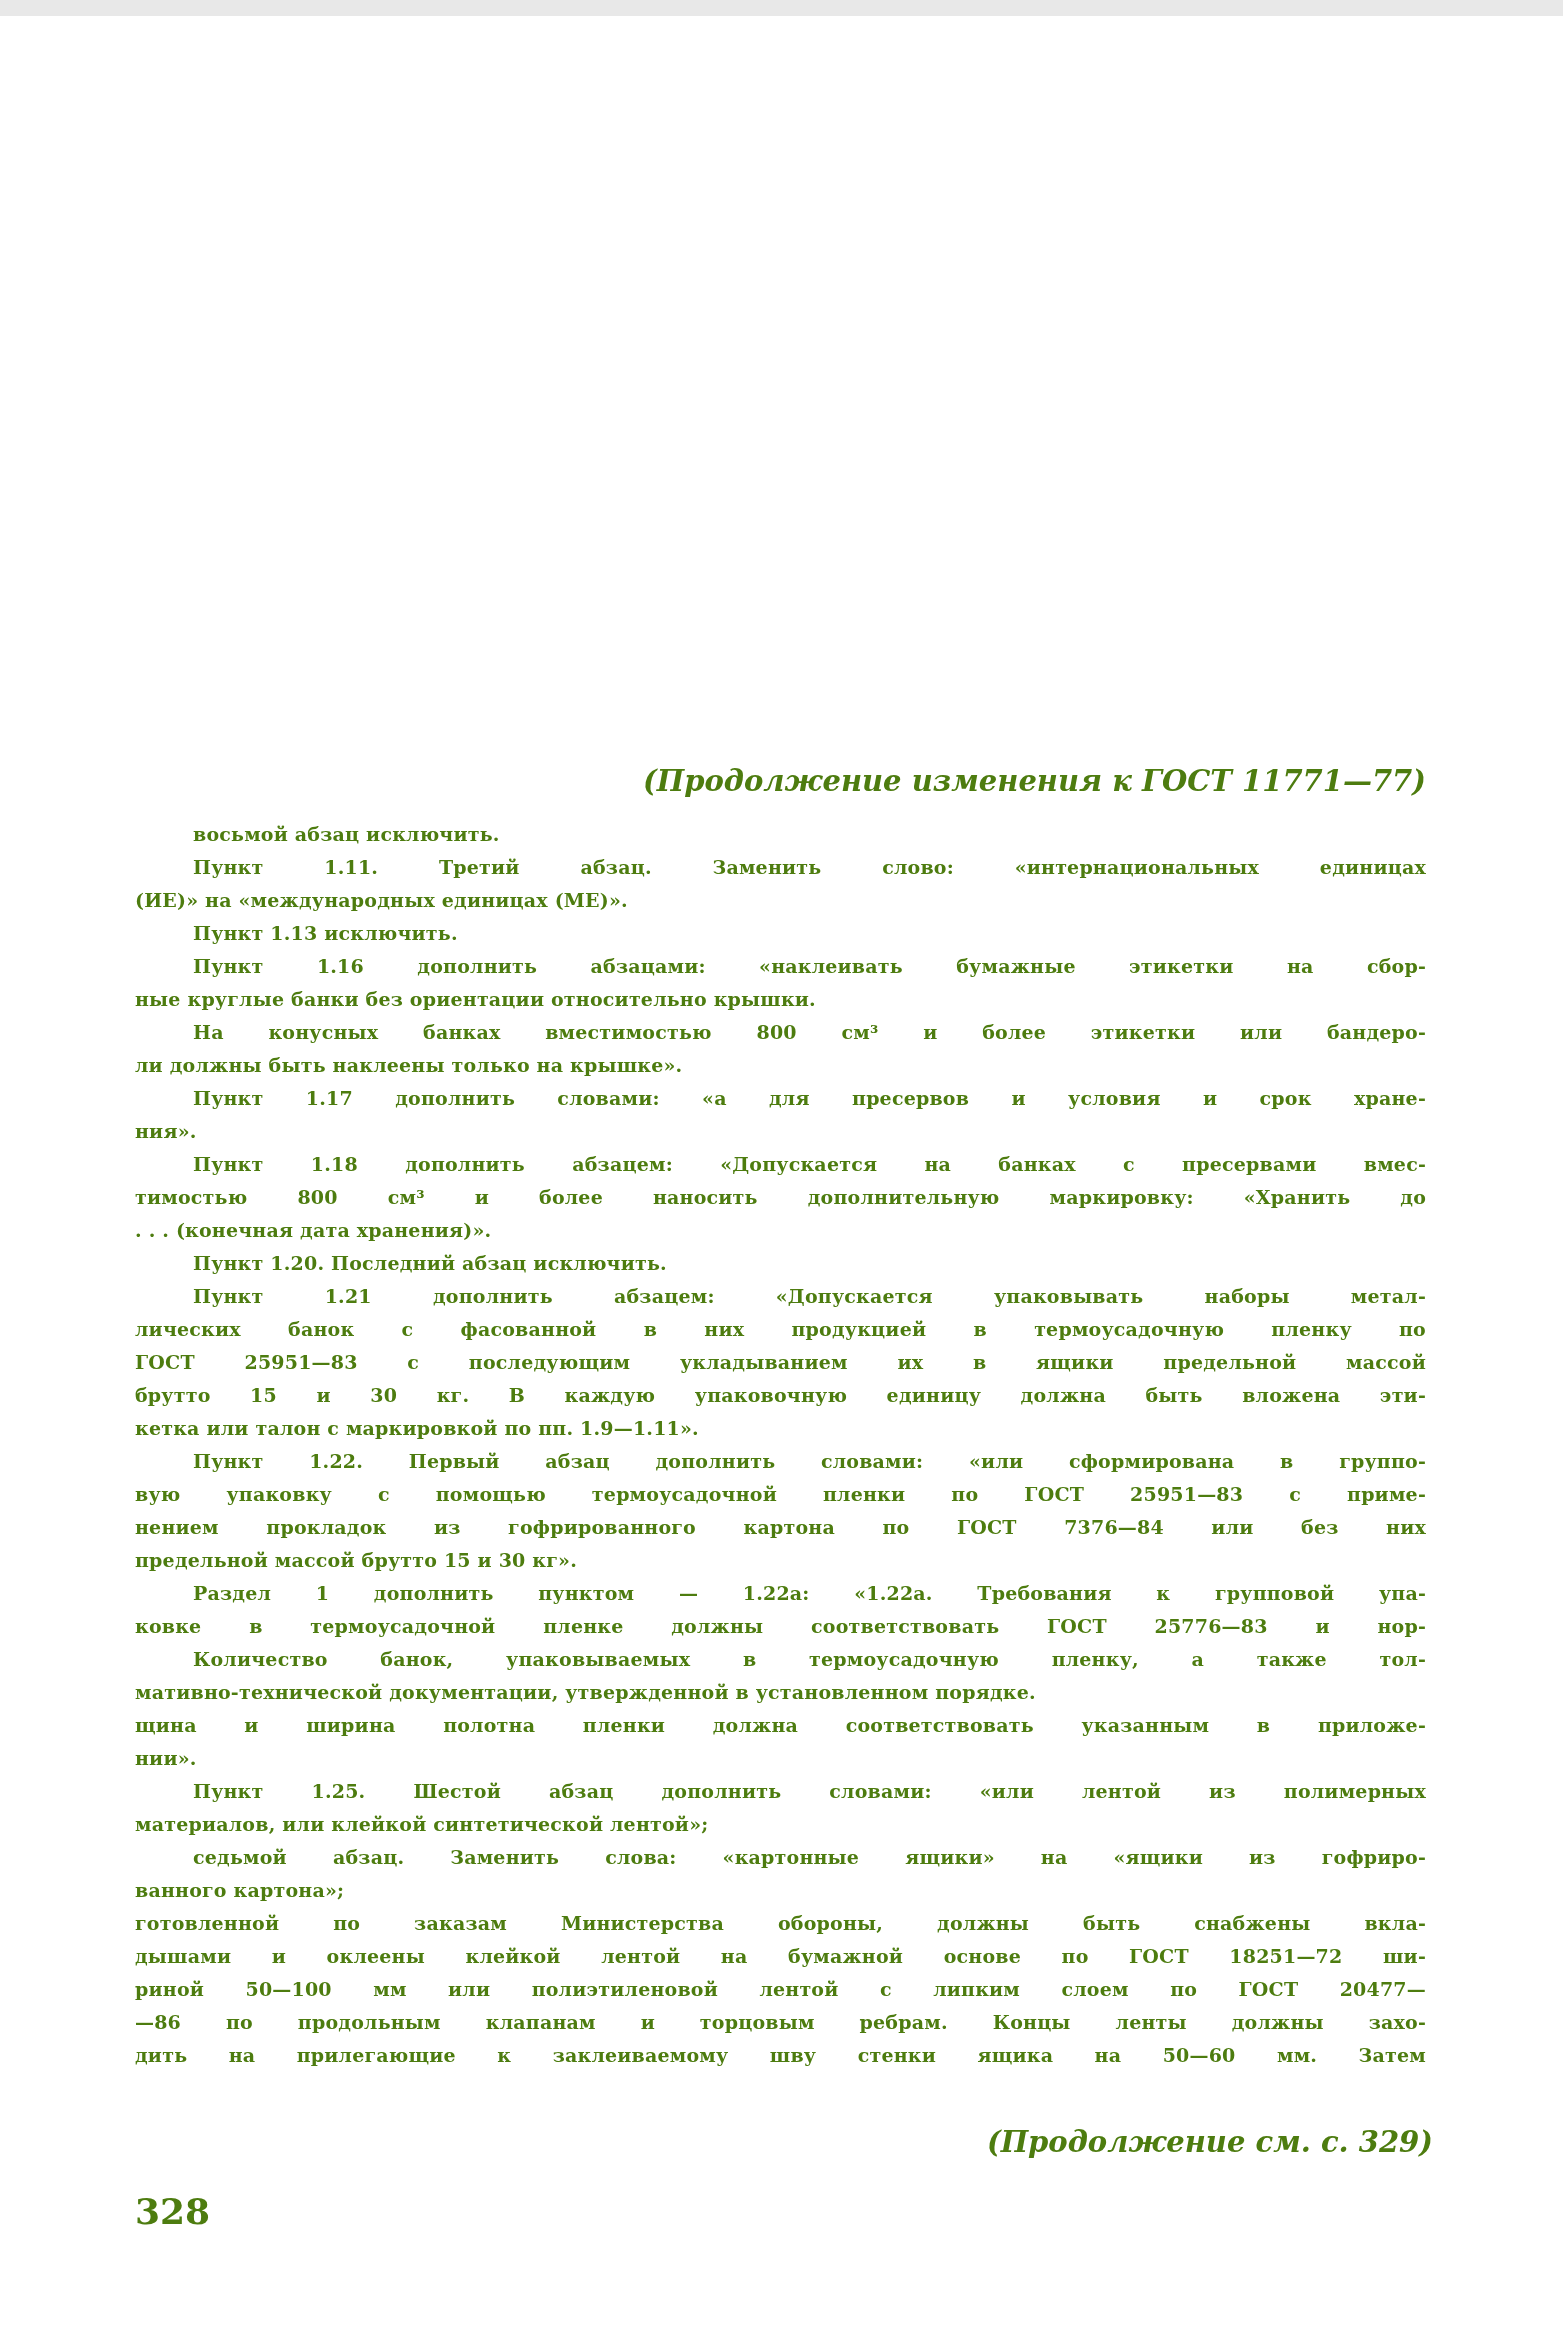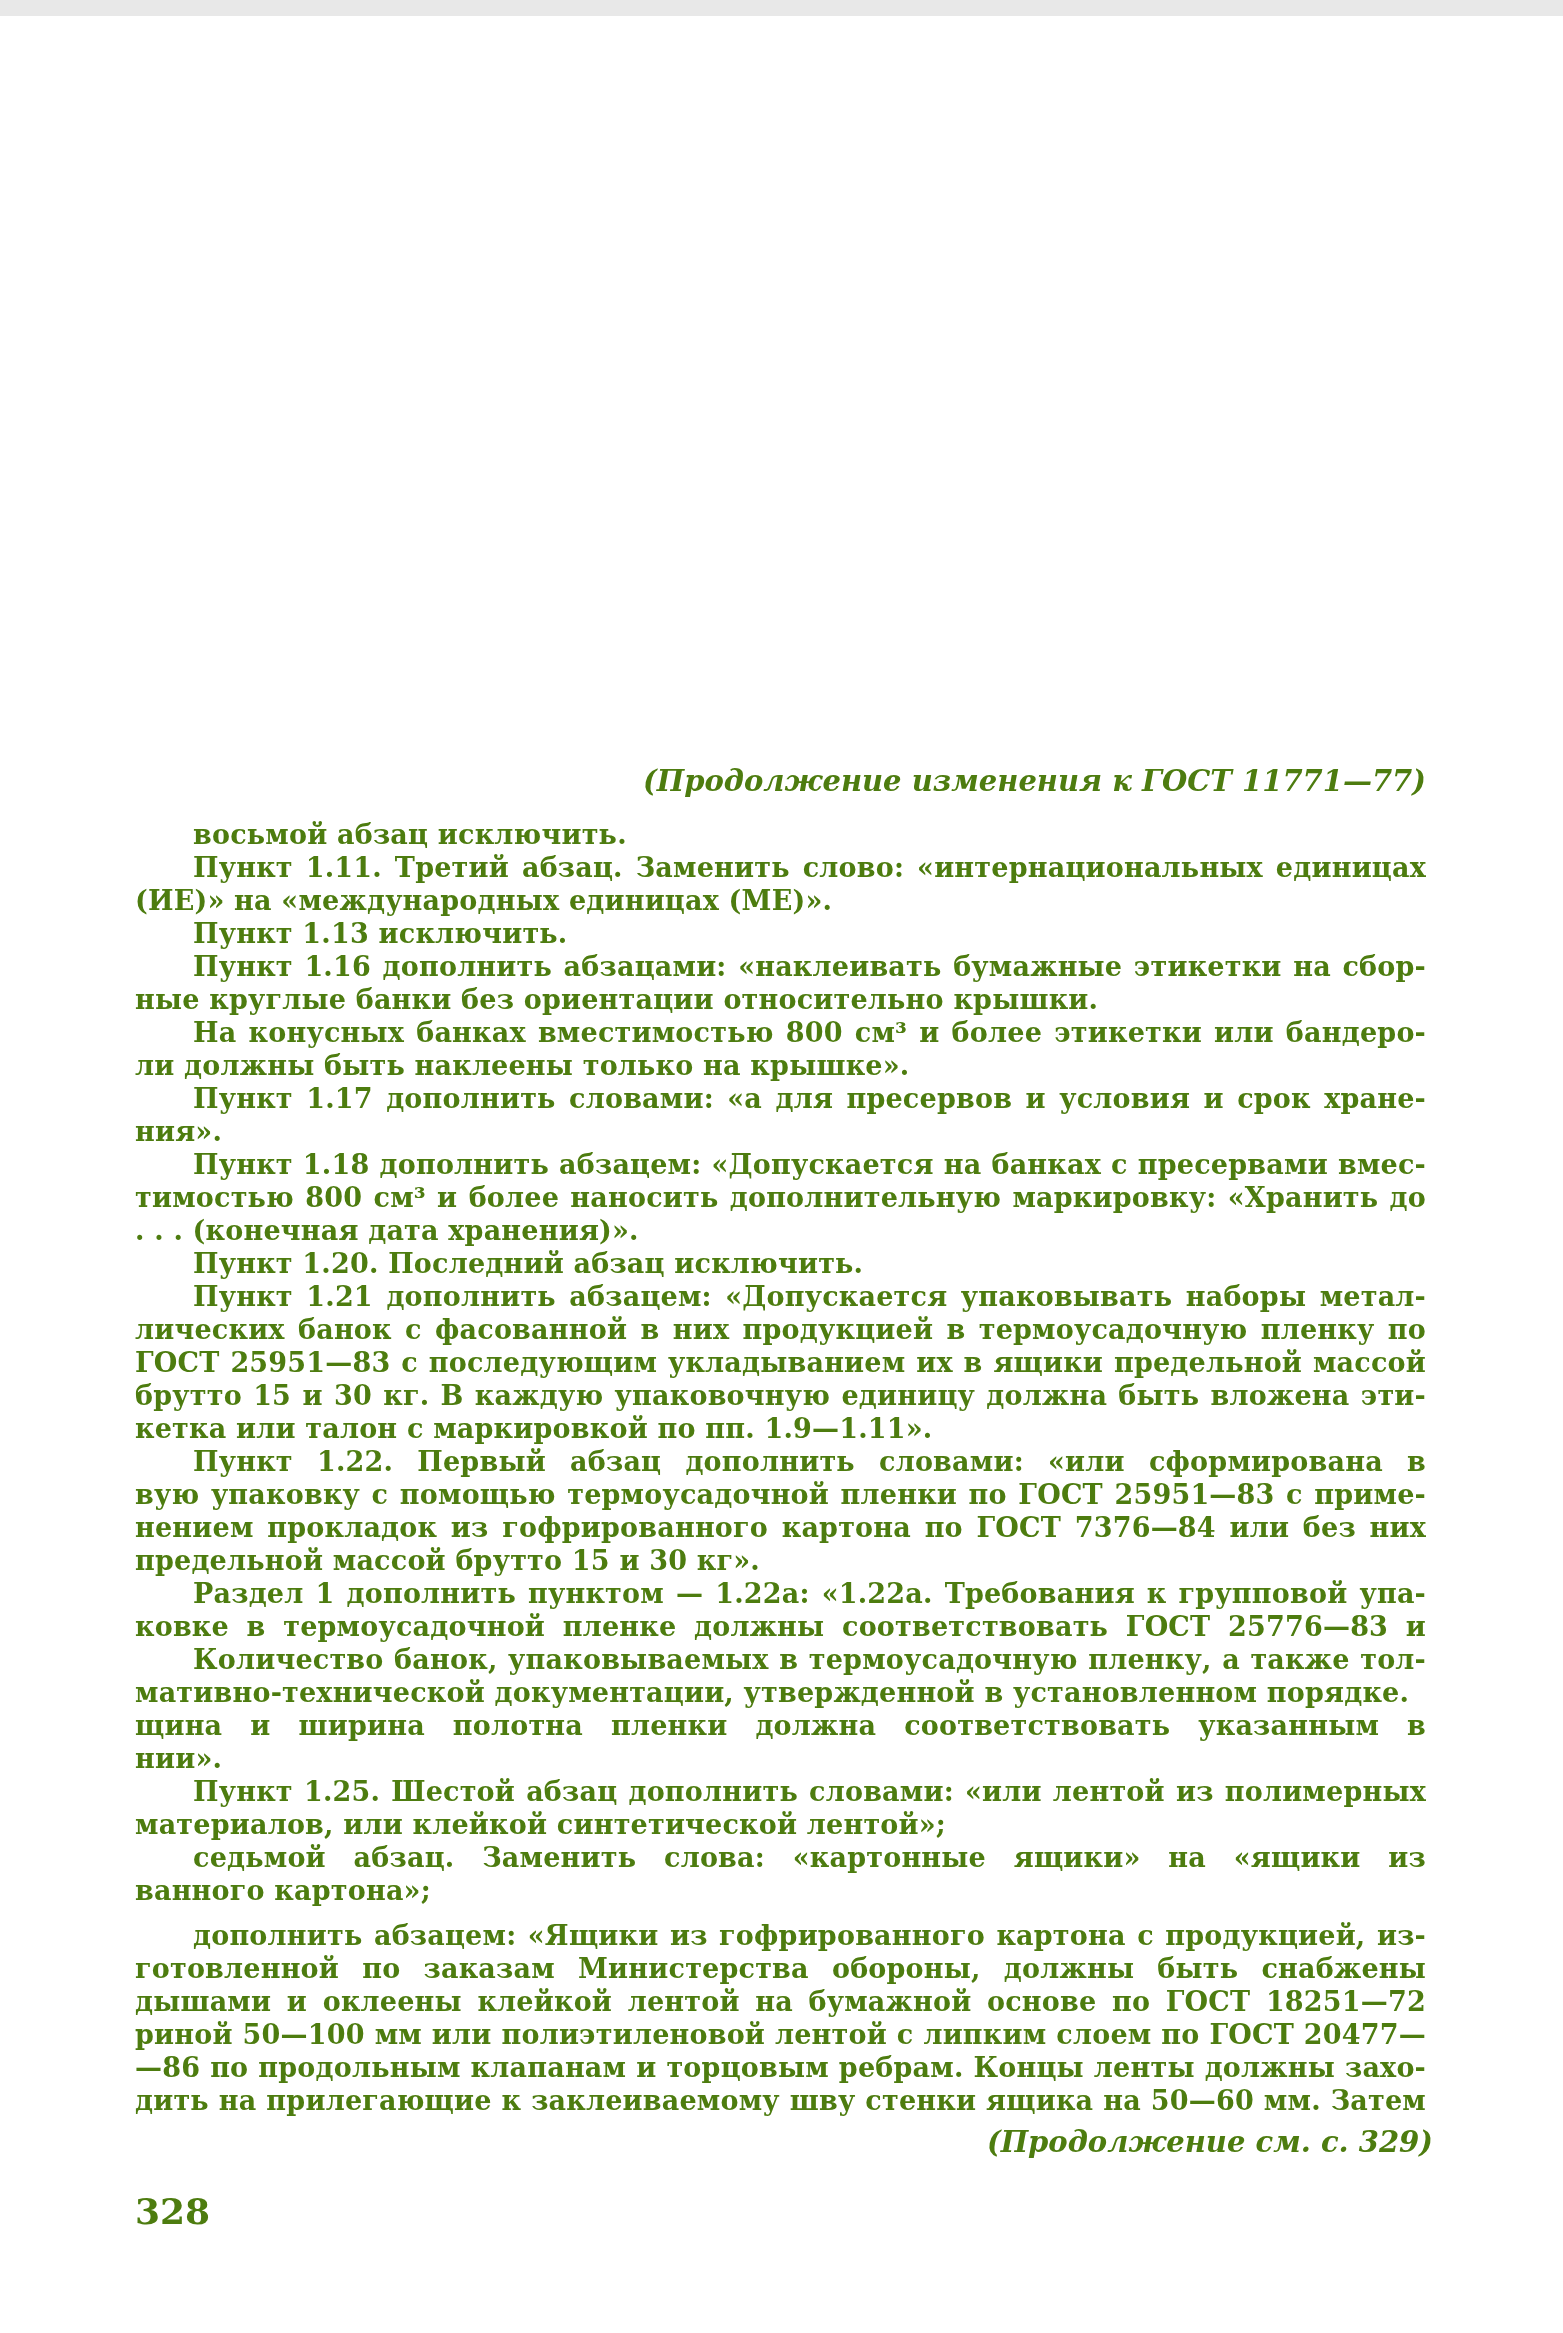--- a/index.html
+++ b/index.html
@@ -29,21 +29,21 @@
     line-height: 35px;
     white-space: nowrap;
   }
   .body-text {
     position: absolute;
     top: 802px;
     left: 135px;
     width: 1291px;
   }
   .line {
-    font-size: 27px;
+    font-size: 19px;
     font-weight: 600;
     line-height: 33px;
     height: 33px;
     overflow: hidden;
     text-align: justify;
     text-align-last: justify;
     letter-spacing: 0.2px;
   }
   .line.indent {
     text-indent: 58px;
@@ -108,21 +108,20 @@
       <div class="line indent">Раздел 1 дополнить пунктом — 1.22а: «1.22а. Требования к групповой упа-</div>
       <div class="line">ковке в термоусадочной пленке должны соответствовать ГОСТ 25776—83 и нор-</div>
       <div class="line indent">Количество банок, упаковываемых в термоусадочную пленку, а также тол-</div>
       <div class="line para-end">мативно-технической документации, утвержденной в установленном порядке.</div>
       <div class="line">щина и ширина полотна пленки должна соответствовать указанным в приложе-</div>
       <div class="line para-end">нии».</div>
       <div class="line indent">Пункт 1.25. Шестой абзац дополнить словами: «или лентой  из полимерных</div>
       <div class="line para-end">материалов, или клейкой синтетической лентой»;</div>
       <div class="line indent">седьмой абзац. Заменить слова: «картонные ящики» на «ящики из гофриро-</div>
       <div class="line para-end">ванного картона»;</div>
-      <div class="line indent gap-before">дополнить абзацем: «Ящики из гофрированного картона  с продукцией, из-</div>
       <div class="line">готовленной по заказам Министерства обороны, должны быть снабжены  вкла-</div>
       <div class="line">дышами и оклеены клейкой лентой на бумажной основе по ГОСТ 18251—72 ши-</div>
       <div class="line">риной 50—100 мм или полиэтиленовой лентой с липким слоем по ГОСТ 20477—</div>
       <div class="line">—86 по продольным клапанам и торцовым ребрам. Концы ленты должны захо-</div>
       <div class="line">дить на прилегающие к заклеиваемому шву стенки ящика на 50—60 мм. Затем</div>
     </div>
 
   <div class="footer-note">(Продолжение см. с. 329)</div>
 
   <div class="page-number">328</div>

